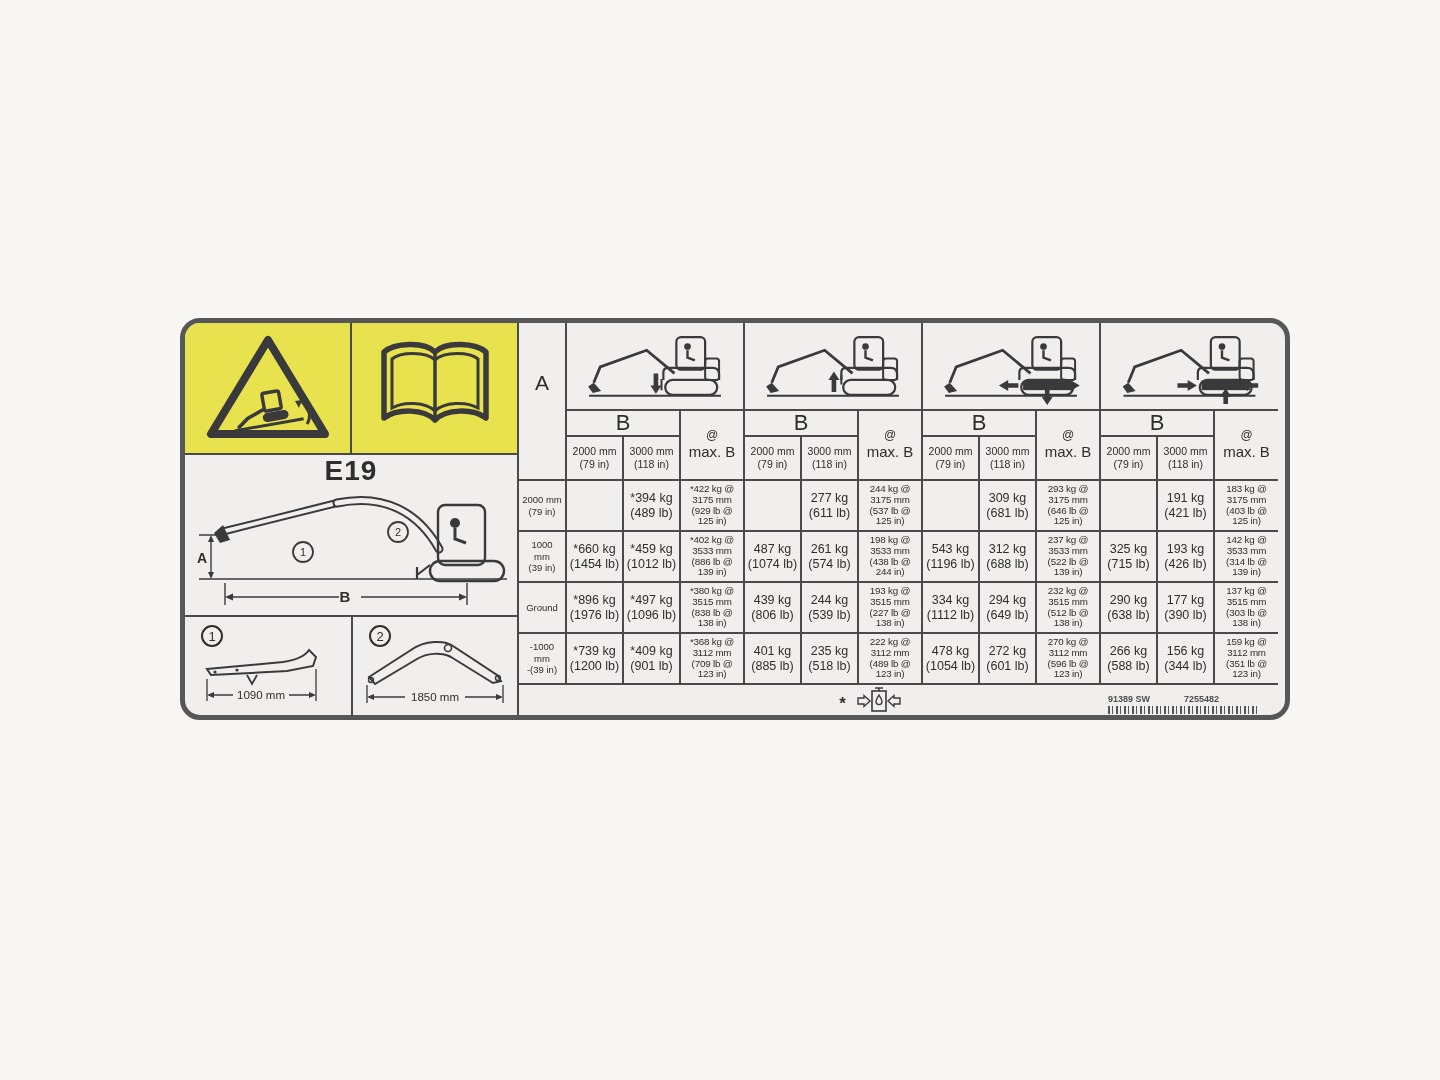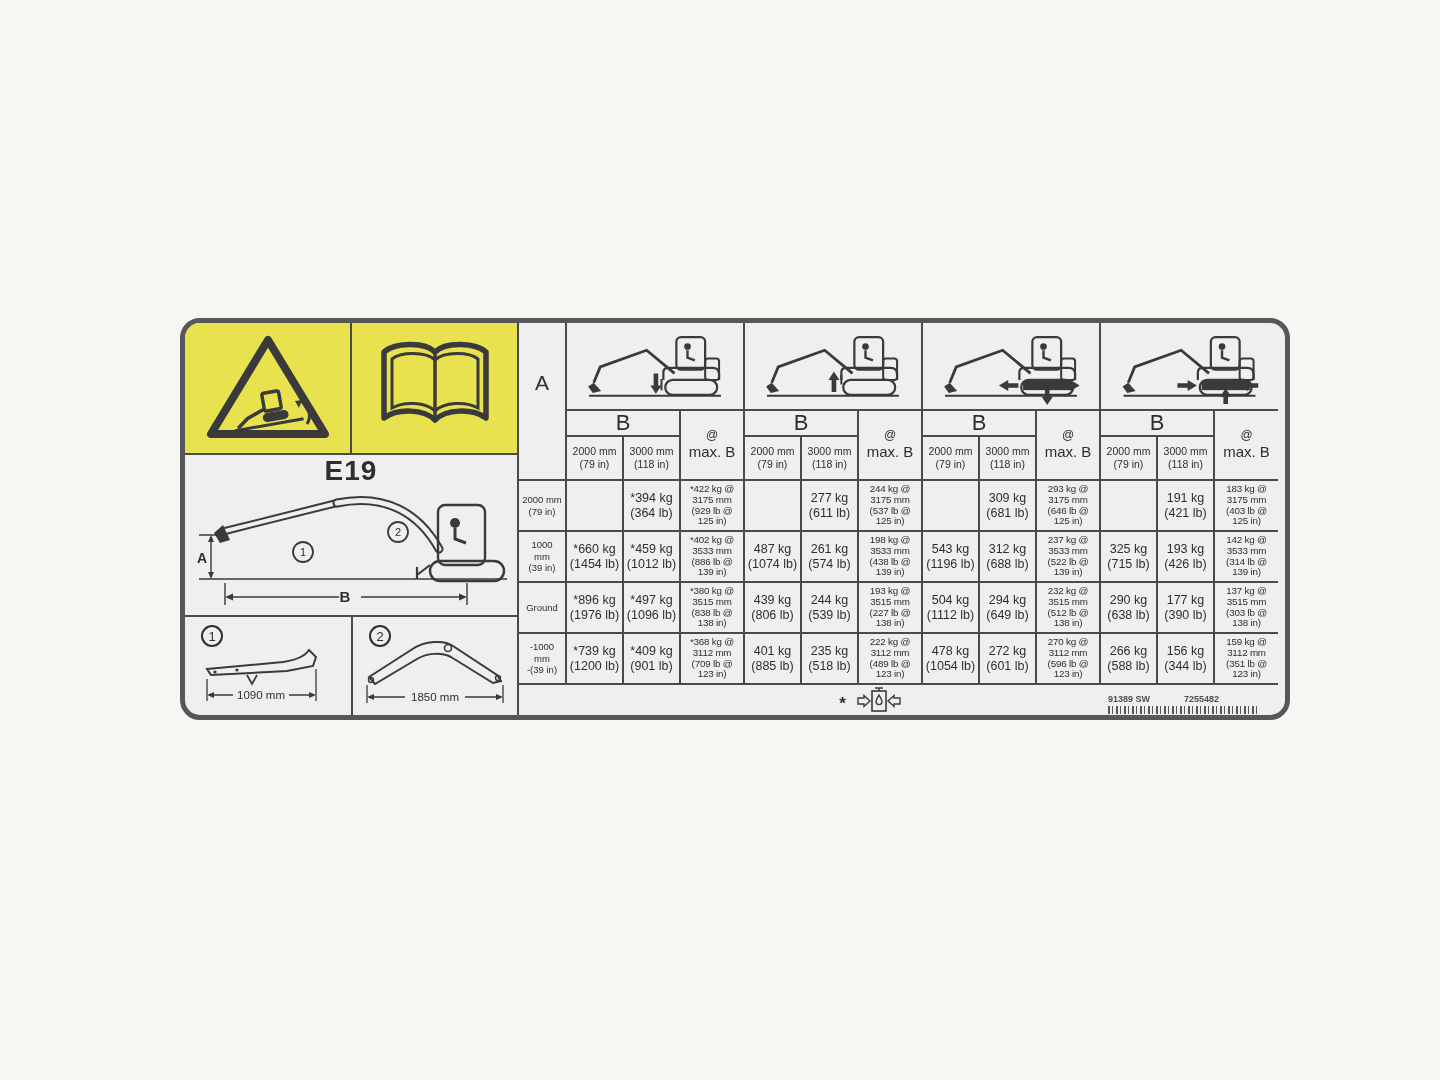--- a/index.html
+++ b/index.html
@@ -247,21 +247,21 @@
     <div class="gc row-hdr" style="grid-area:5/1/6/2">1000
 mm
 (39 in)</div>
     <div class="gc row-hdr" style="grid-area:6/1/7/2">Ground</div>
     <div class="gc row-hdr" style="grid-area:7/1/8/2">-1000
 mm
 -(39 in)</div>
 
     <div class="gc kg" style="grid-area:4/2"></div>
     <div class="gc kg" style="grid-area:4/3">*394 kg
-(364 lb)</div>
+(489 lb)</div>
     <div class="gc maxb" style="grid-area:4/4">*422 kg @
 3175 mm
 (929 lb @
 125 in)</div>
     <div class="gc kg" style="grid-area:5/2">*660 kg
 (1454 lb)</div>
     <div class="gc kg" style="grid-area:5/3">*459 kg
 (1012 lb)</div>
     <div class="gc maxb" style="grid-area:5/4">*402 kg @
 3533 mm
@@ -291,21 +291,21 @@
 3175 mm
 (537 lb @
 125 in)</div>
     <div class="gc kg" style="grid-area:5/5">487 kg
 (1074 lb)</div>
     <div class="gc kg" style="grid-area:5/6">261 kg
 (574 lb)</div>
     <div class="gc maxb" style="grid-area:5/7">198 kg @
 3533 mm
 (438 lb @
-139 in)</div>
+244 in)</div>
     <div class="gc kg" style="grid-area:6/5">439 kg
 (806 lb)</div>
     <div class="gc kg" style="grid-area:6/6">244 kg
 (539 lb)</div>
     <div class="gc maxb" style="grid-area:6/7">193 kg @
 3515 mm
 (227 lb @
 138 in)</div>
     <div class="gc kg" style="grid-area:7/5">401 kg
 (885 lb)</div>
@@ -324,21 +324,21 @@
 (646 lb @
 125 in)</div>
     <div class="gc kg" style="grid-area:5/8">543 kg
 (1196 lb)</div>
     <div class="gc kg" style="grid-area:5/9">312 kg
 (688 lb)</div>
     <div class="gc maxb" style="grid-area:5/10">237 kg @
 3533 mm
 (522 lb @
 139 in)</div>
-    <div class="gc kg" style="grid-area:6/8">504 kg
+    <div class="gc kg" style="grid-area:6/8">334 kg
 (1112 lb)</div>
     <div class="gc kg" style="grid-area:6/9">294 kg
 (649 lb)</div>
     <div class="gc maxb" style="grid-area:6/10">232 kg @
 3515 mm
 (512 lb @
 138 in)</div>
     <div class="gc kg" style="grid-area:7/8">478 kg
 (1054 lb)</div>
     <div class="gc kg" style="grid-area:7/9">272 kg

